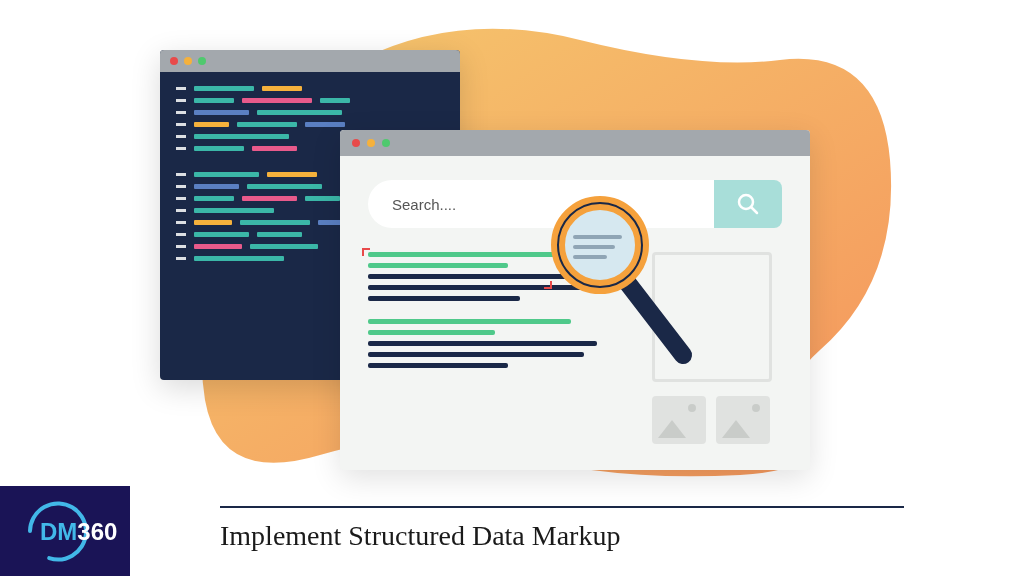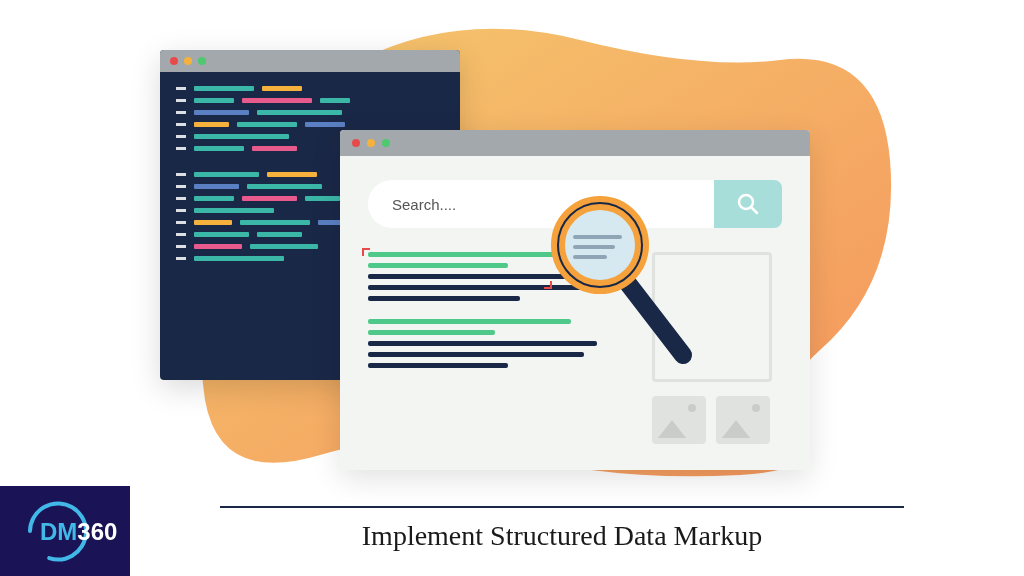--- a/index.html
+++ b/index.html
@@ -146,21 +146,20 @@
       align-items: center;
       justify-content: center;
       z-index: 10;
     }
     
     .caption-area {
       position: absolute;
       bottom: 24px;
       left: 220px;
       right: 120px;
-      text-align: center;
       z-index: 8;
       margin-top: 6px;
     }
     .caption-line {
       height: 2px;
       background: #1a2847;
       margin-bottom: 12px;
     }
     .caption-text {
       font-size: 28px;

